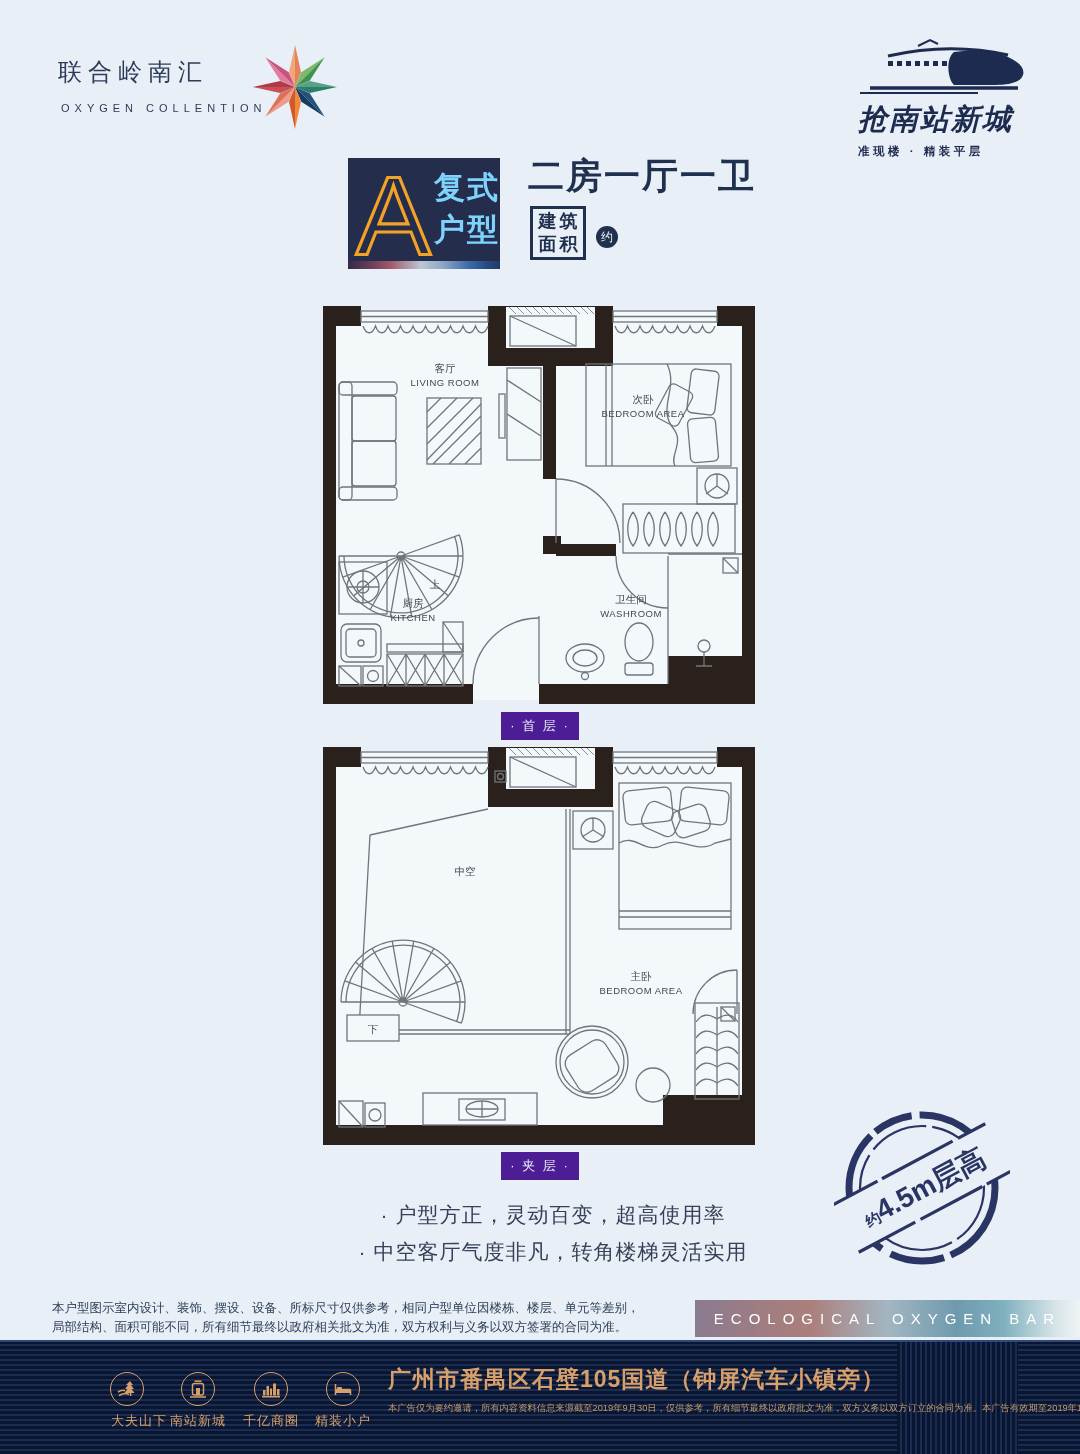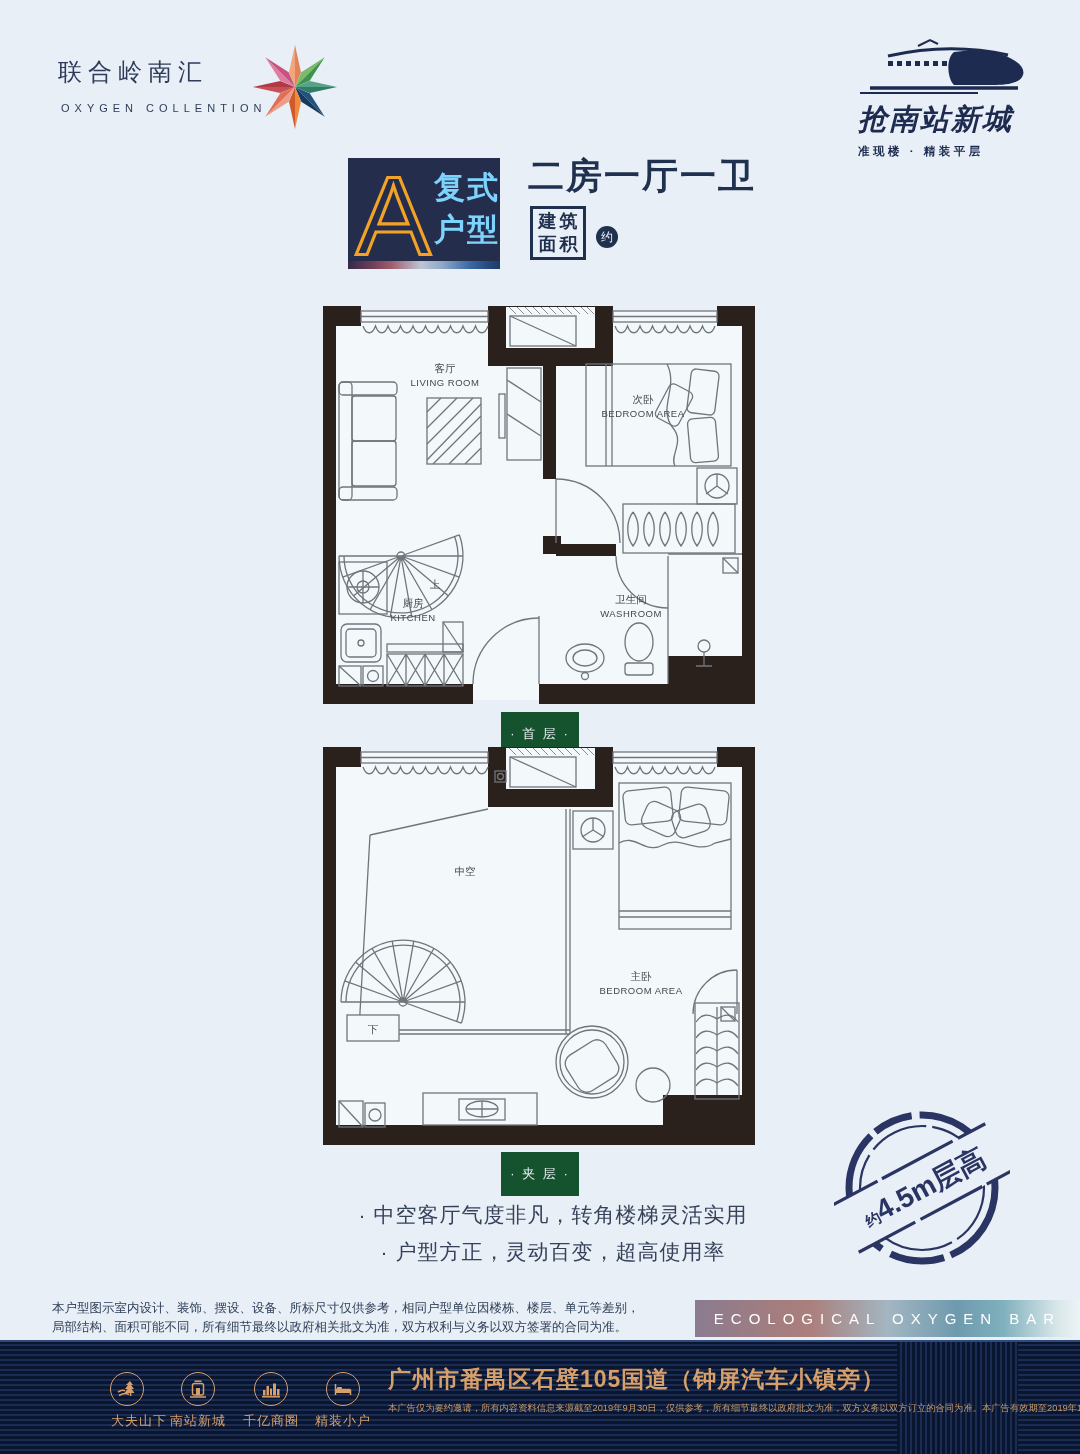--- a/index.html
+++ b/index.html
@@ -21,21 +21,21 @@
   .grad-strip{left:348px;top:261px;width:152px;height:8px;background:linear-gradient(90deg,#332a4a 0%,#6f3f58 16%,#a05a6b 28%,#bcc6d3 48%,#8fa8c8 62%,#3a6aa6 80%,#274a80 92%,#203a68 100%);}
   .layout-title{left:528px;top:152px;font-size:36px;font-weight:700;color:#20304f;letter-spacing:2px;}
   .area-box{left:530px;top:206px;width:56px;height:54px;border:3px solid #20304f;box-sizing:border-box;display:flex;flex-direction:column;align-items:center;justify-content:center;font-size:18px;font-weight:700;line-height:23px;letter-spacing:3px;color:#20304f;text-indent:3px;}
   .approx-circle{left:596px;top:226px;width:22px;height:22px;border-radius:50%;background:#20304f;color:#eef3f8;font-size:12px;line-height:22px;text-align:center;}
   .area-value{left:622px;top:186px;font-size:64px;font-weight:700;color:#20304f;letter-spacing:1px;}
   .area-value .sup{font-size:30px;vertical-align:28px;}
 
   
   .plan1{left:323px;top:306px;}
   .plan2{left:323px;top:747px;}
-  .floor-badge{width:78px;height:44px;background:#14532d;color:#edf2f8;font-size:13px;letter-spacing:2px;display:flex;align-items:center;justify-content:center;}
+  .floor-badge{width:78px;height:28px;background:#4c1d95;color:#edf2f8;font-size:13px;letter-spacing:2px;display:flex;align-items:center;justify-content:center;}
   .badge1{left:501px;top:712px;}
   .badge2{left:501px;top:1152px;}
   .w{fill:#2a211d;}
   .ln{fill:none;stroke:#70757c;stroke-width:1.3;}
   .lnt{fill:none;stroke:#8a8f96;stroke-width:1;}
   .wh{fill:#f3f8fb;}
   .pt{font-size:10.5px;fill:#42484f;text-anchor:middle;}
   .pten{font-size:9.5px;letter-spacing:.5px;fill:#42484f;text-anchor:middle;}
 
   
@@ -296,22 +296,22 @@
     <rect x="24" y="268" width="52" height="26" fill="#f3f8fb" stroke="#70757c" stroke-width="1.3"></rect>
     <text class="pt" x="50" y="286">下</text>
     <text class="pt" x="142" y="128">中空</text>
     <text class="pt" x="318" y="233">主卧</text>
     <text class="pten" x="318" y="247">BEDROOM AREA</text>
   </svg>
   </div>
   <div class="abs floor-badge badge2">· 夹 层 ·</div>
 
   <div class="abs features">
+    <div>· 户型方正，灵动百变，超高使用率</div>
     <div>· 中空客厅气度非凡，转角楼梯灵活实用</div>
-    <div>· 户型方正，灵动百变，超高使用率</div>
   </div>
 
   <div class="abs stamp">
     <svg width="176" height="176" viewBox="-88 -88 176 176">
       <circle r="73" fill="none" stroke="#2a3563" stroke-width="7" stroke-dasharray="85 7 55 10 130 6 40 8"></circle>
       <circle r="62" fill="none" stroke="#2a3563" stroke-width="2.2" stroke-dasharray="60 6 110 8 45 7"></circle>
       <g transform="rotate(-28)">
         <rect x="-92" y="-27" width="184" height="54" fill="#e9eff6"></rect>
         <line x1="-86" y1="-27" x2="86" y2="-27" stroke="#2a3563" stroke-width="3.2" stroke-dasharray="50 5 80 6"></line>
         <line x1="-86" y1="27" x2="86" y2="27" stroke="#2a3563" stroke-width="3.2" stroke-dasharray="64 6 70 5"></line>

